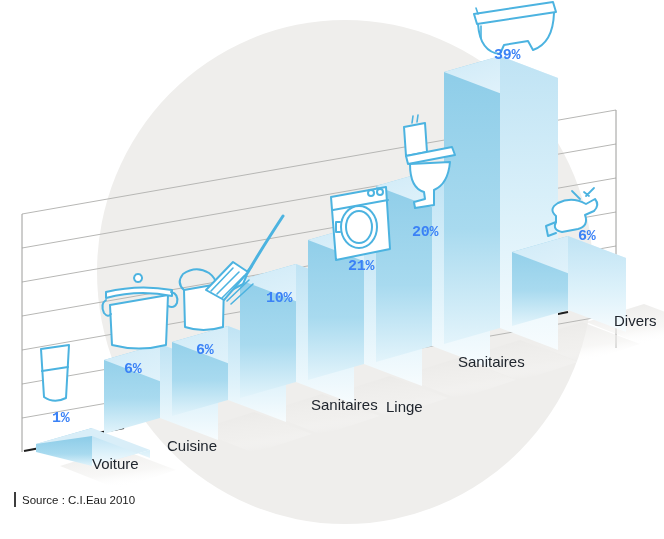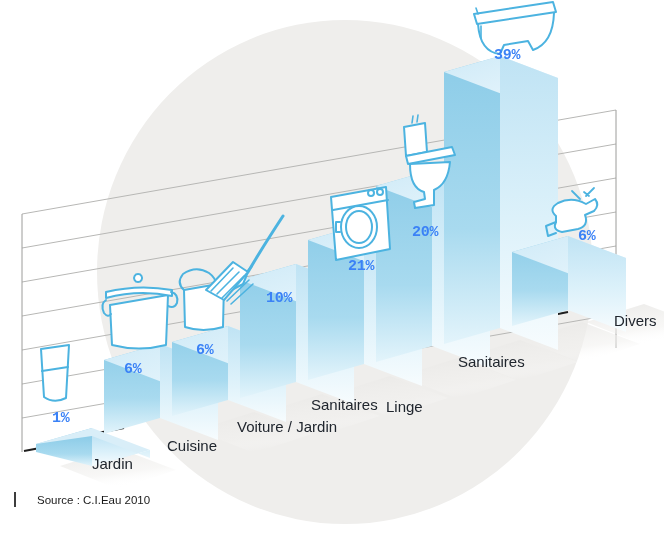--- a/index.html
+++ b/index.html
@@ -41,21 +41,21 @@
     font-size: 15px;
     color: #20262e;
     white-space: nowrap;
   }
   .source-wrap {
     position: absolute;
     left: 14px;
     top: 492px;
     display: flex;
     align-items: center;
-    gap: 21px;
+    gap: 6px;
   }
   .source-bar {
     width: 2px;
     height: 15px;
     background: #3d3d3d;
   }
   .source-text {
     font-family: "Liberation Sans", sans-serif;
     font-size: 11.5px;
     color: #1a1a1a;
@@ -254,23 +254,22 @@
 
   <div class="pct-label" style="left:52px;  top:410px;">1%</div>
   <div class="pct-label" style="left:124px; top:361px;">6%</div>
   <div class="pct-label" style="left:196px; top:342px;">6%</div>
   <div class="pct-label" style="left:266px; top:290px;">10%</div>
   <div class="pct-label" style="left:348px; top:258px;">21%</div>
   <div class="pct-label" style="left:412px; top:183px;margin-top:41px;">20%</div>
   <div class="pct-label" style="left:494px; top:47px;">39%</div>
   <div class="pct-label" style="left:578px; top:228px;">6%</div>
 
-  <div class="cat-label" style="left:92px;  top:455px;">Jardin</div>
+  <div class="cat-label" style="left:92px;  top:455px;">Voiture</div>
   <div class="cat-label" style="left:167px; top:437px;text-align:center;">Cuisine</div>
-  <div class="cat-label" style="left:237px; top:418px;">Voiture / Jardin</div>
   <div class="cat-label" style="left:311px; top:396px;">Sanitaires</div>
   <div class="cat-label" style="left:386px; top:374px;margin-top:24px;">Linge</div>
   <div class="cat-label" style="left:458px; top:353px;">Sanitaires</div>
   <div class="cat-label" style="left:614px; top:312px;">Divers</div>
 
   <div class="source-wrap">
     <div class="source-bar"></div>
     <div class="source-text">Source : C.I.Eau 2010</div>
   </div>
 

